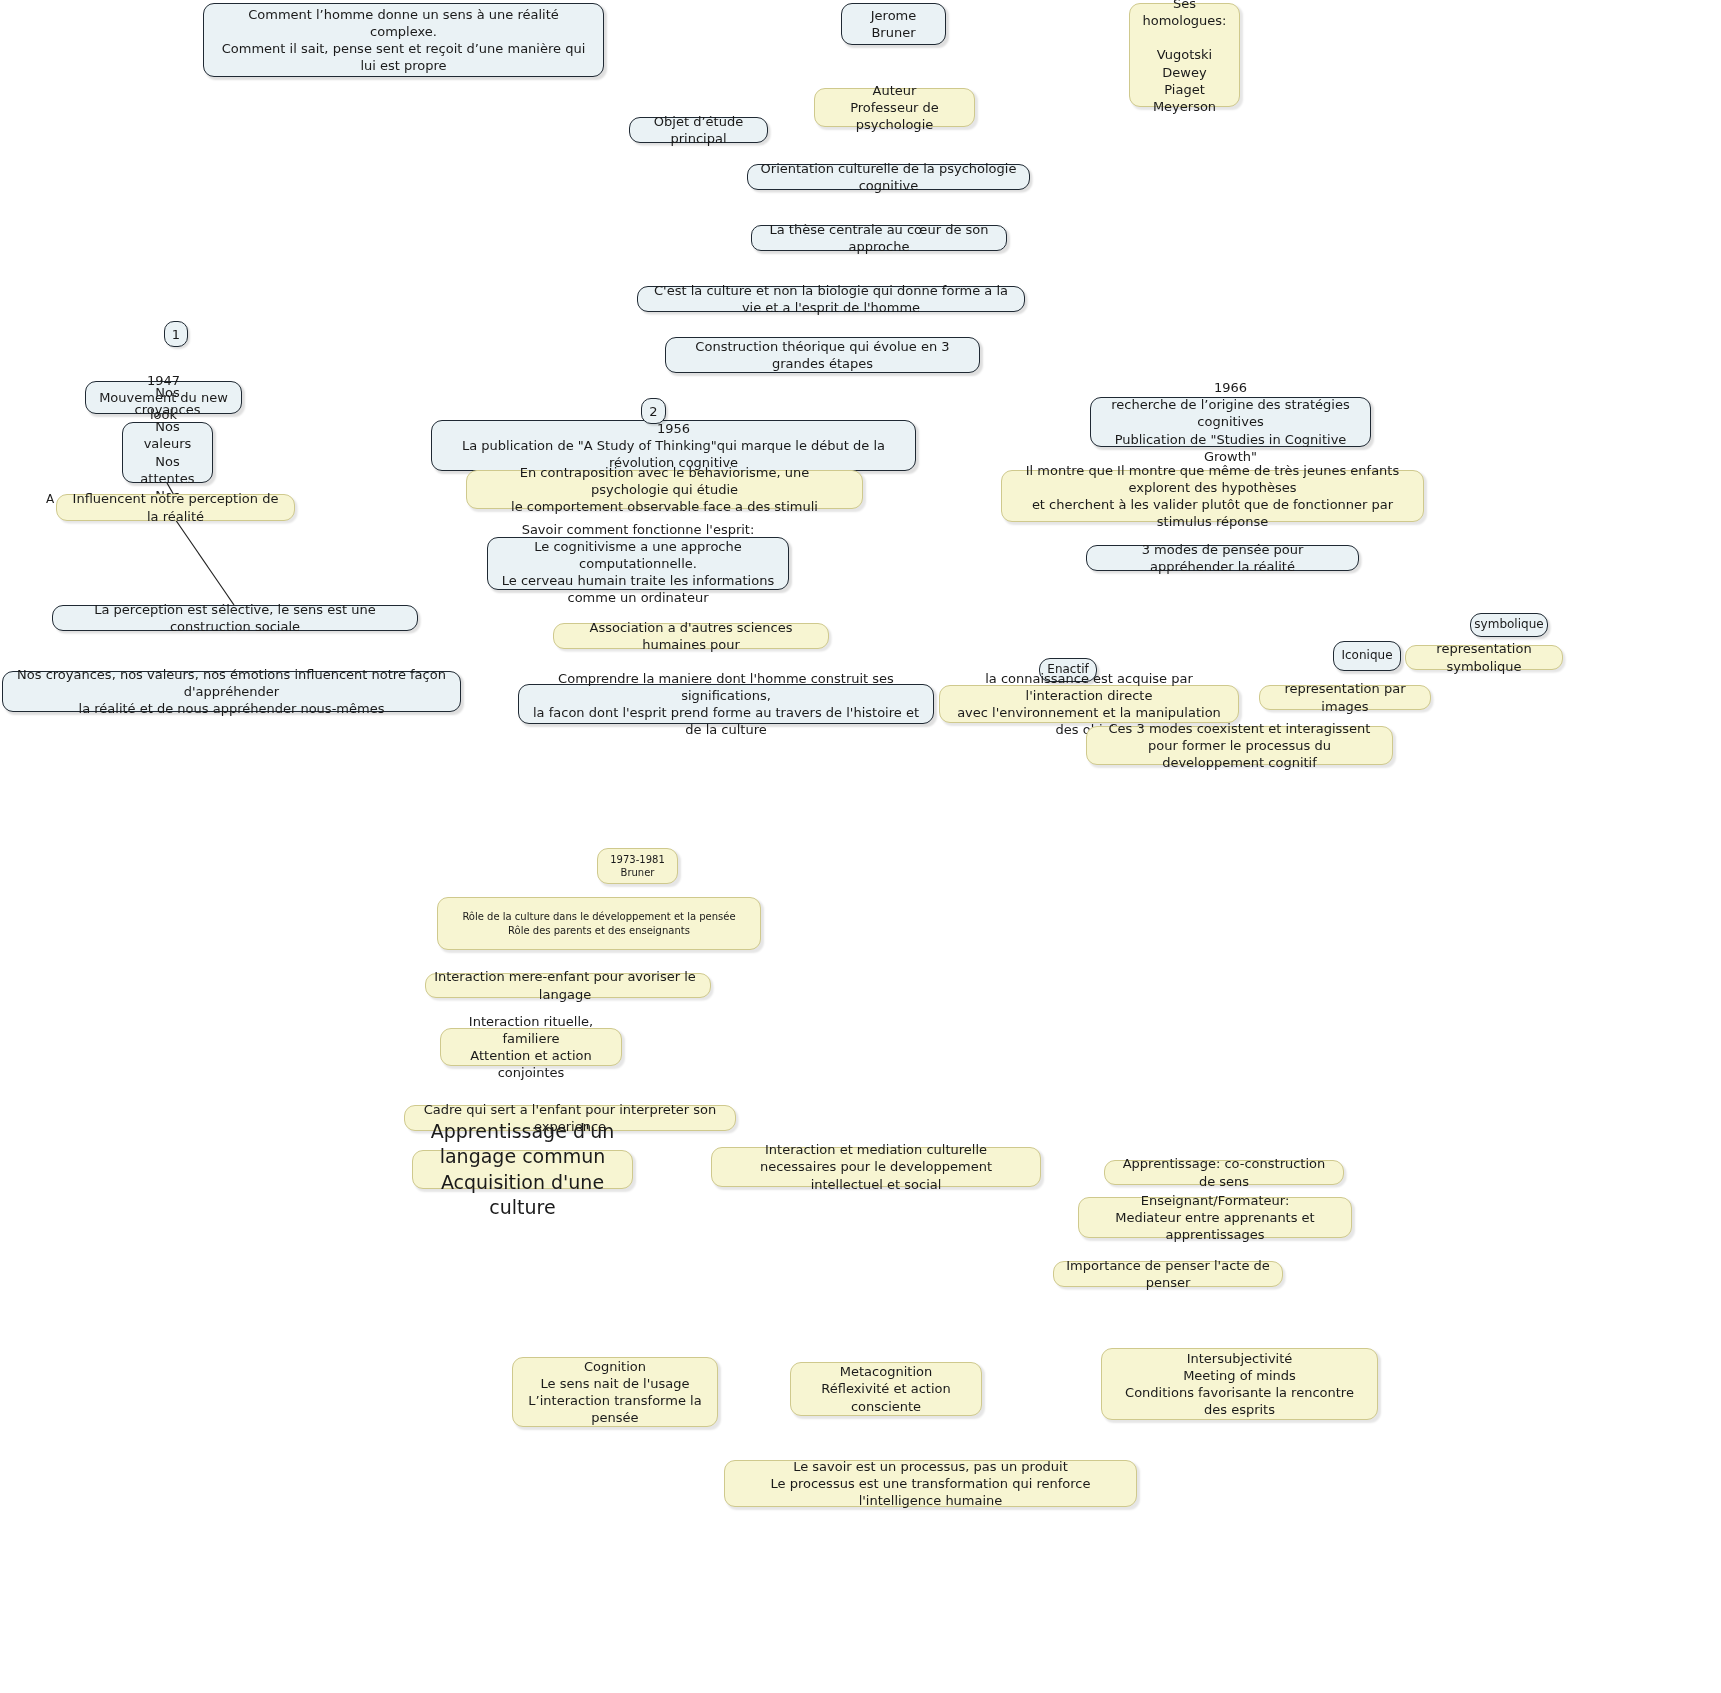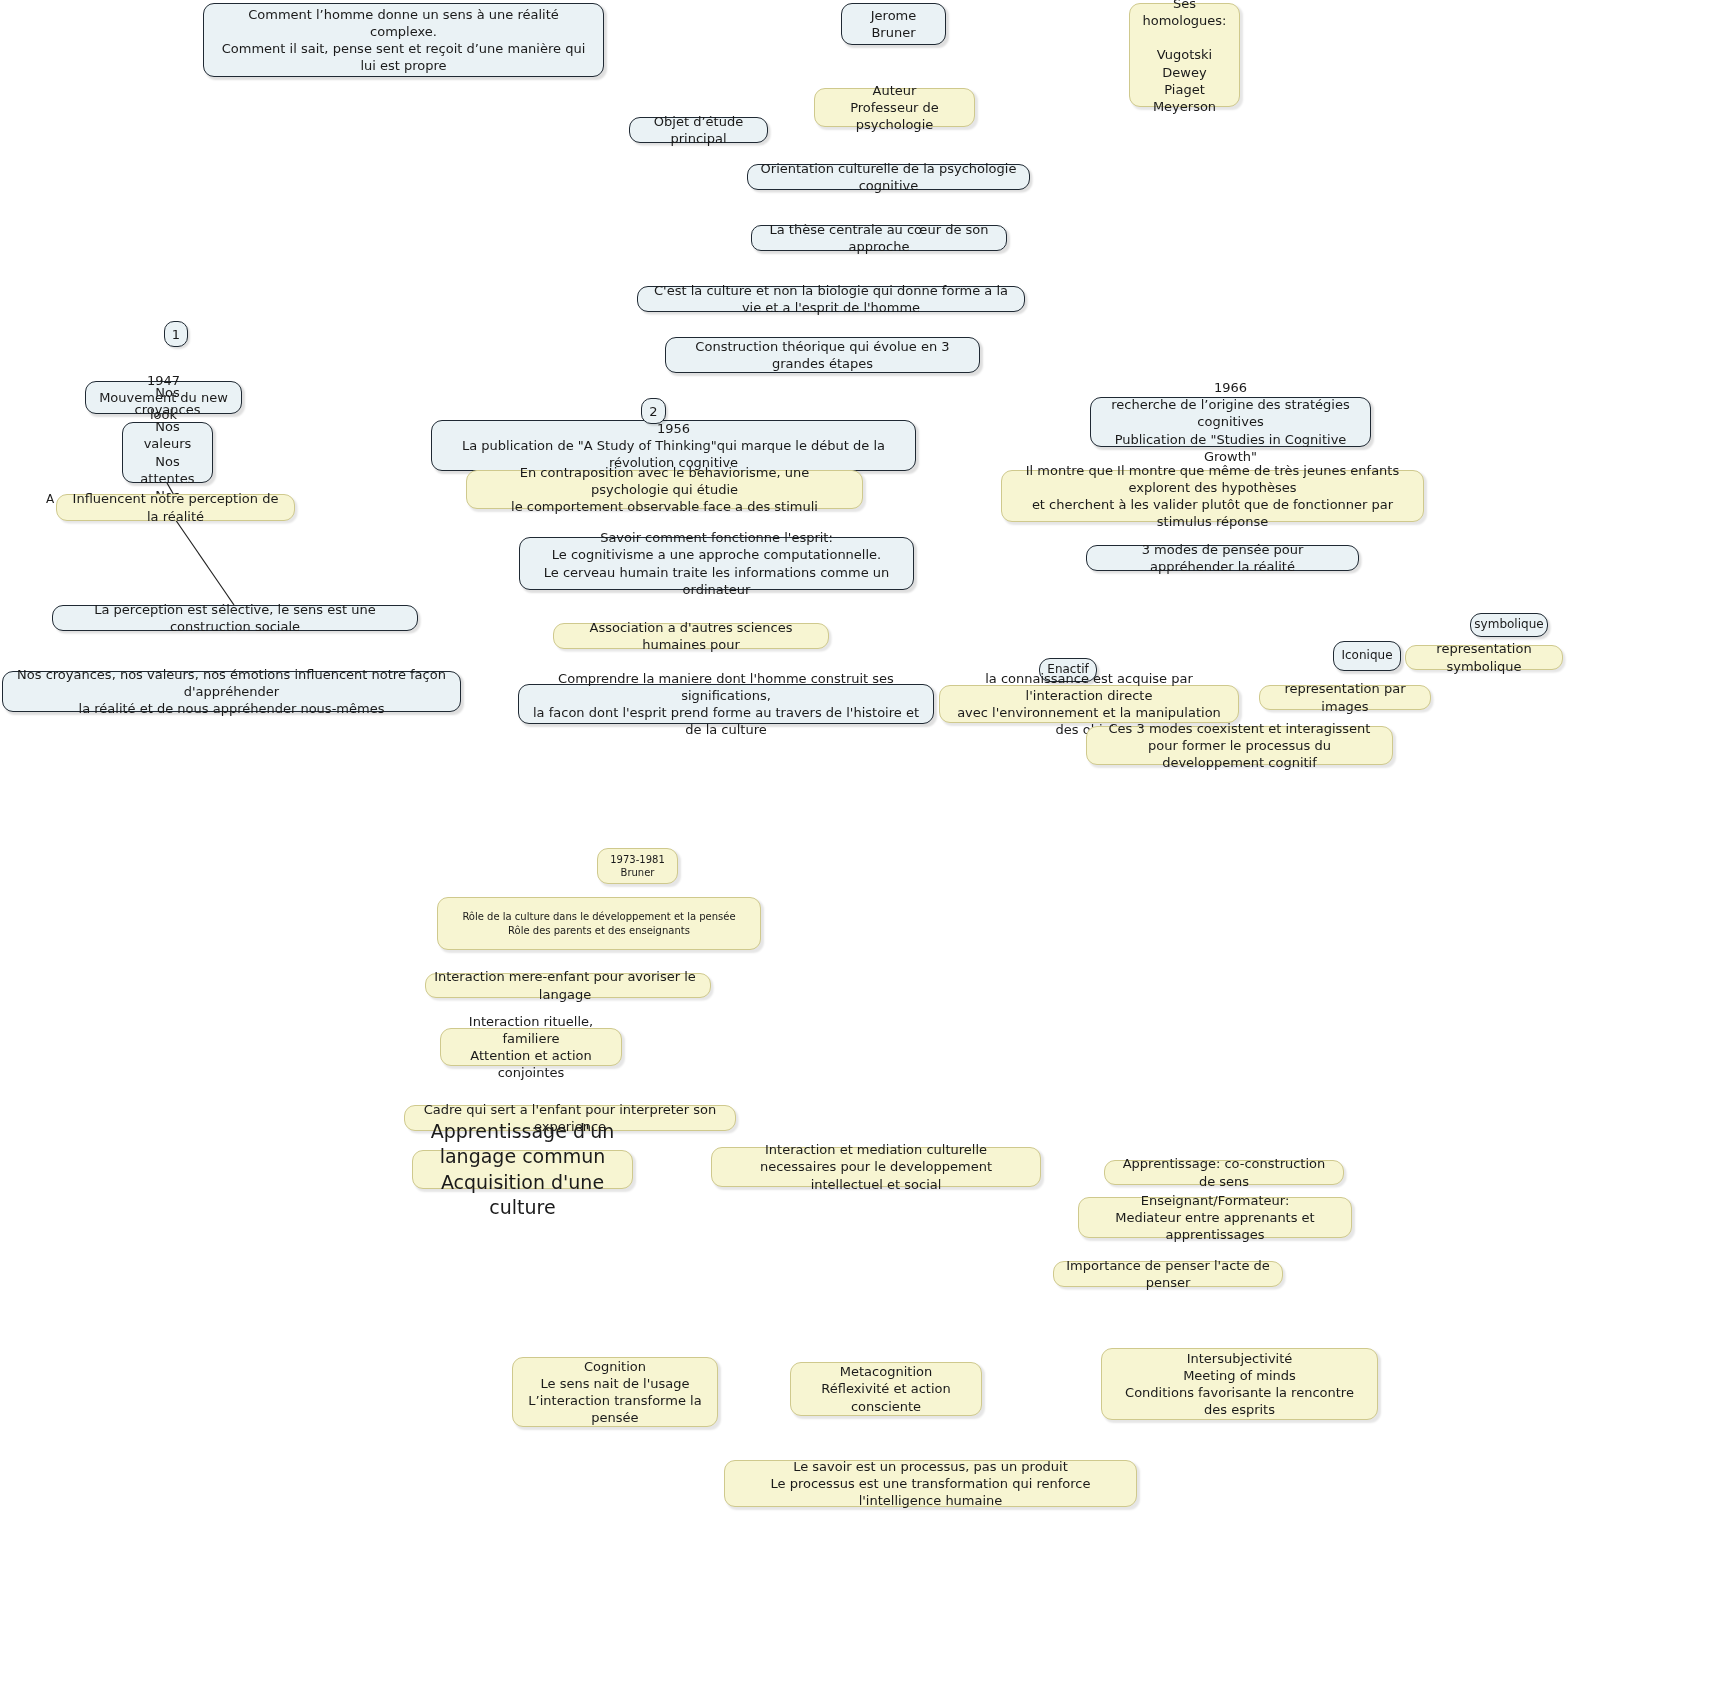--- a/index.html
+++ b/index.html
@@ -97,21 +97,21 @@
 Nos attentes
 Nos émotions</div>
       <div class="node yellow" style="left: 56px; top: 494px; width: 239px; height: 27px; font-size: 13px;">Influencent notre perception de la réalité</div>
       <div class="node blue" style="left: 52px; top: 605px; width: 366px; height: 26px; font-size: 13px;">La perception est sélective, le sens est une construction sociale</div>
       <div class="node blue" style="left: 2px; top: 671px; width: 459px; height: 41px; font-size: 13px;">Nos croyances, nos valeurs, nos émotions influencent notre façon d'appréhender
 la réalité et de nous appréhender nous-mêmes</div>
       <div class="node blue" style="left: 431px; top: 420px; width: 485px; height: 51px; font-size: 13px;">1956
 La publication de "A Study of Thinking"qui marque le début de la révolution cognitive</div>
       <div class="node yellow" style="left: 466px; top: 470px; width: 397px; height: 39px; font-size: 13px;">En contraposition avec le behaviorisme, une psychologie qui étudie
 le comportement observable face a des stimuli</div>
-      <div class="node blue" style="left: 487px; top: 537px; width: 395px; height: 53px; font-size: 13px; margin-left: 32px;">Savoir comment fonctionne l'esprit:
+      <div class="node blue" style="left: 487px; top: 537px; width: 302px; height: 53px; font-size: 13px;">Savoir comment fonctionne l'esprit:
 Le cognitivisme a une approche computationnelle.
 Le cerveau humain traite les informations comme un ordinateur</div>
       <div class="node yellow" style="left: 553px; top: 623px; width: 276px; height: 26px; font-size: 13px;">Association a d'autres sciences humaines pour</div>
       <div class="node blue" style="left: 518px; top: 684px; width: 416px; height: 40px; font-size: 13px;">Comprendre la maniere dont l'homme construit ses significations,
 la facon dont l'esprit prend forme au travers de l'histoire et de la culture</div>
       <div class="node blue" style="left: 1090px; top: 397px; width: 281px; height: 50px; font-size: 13px;">1966
 recherche de l’origine des stratégies cognitives
 Publication de "Studies in Cognitive Growth"</div>
       <div class="node yellow" style="left: 1001px; top: 470px; width: 423px; height: 52px; font-size: 13px;">Il montre que Il montre que même de très jeunes enfants
 explorent des hypothèses

